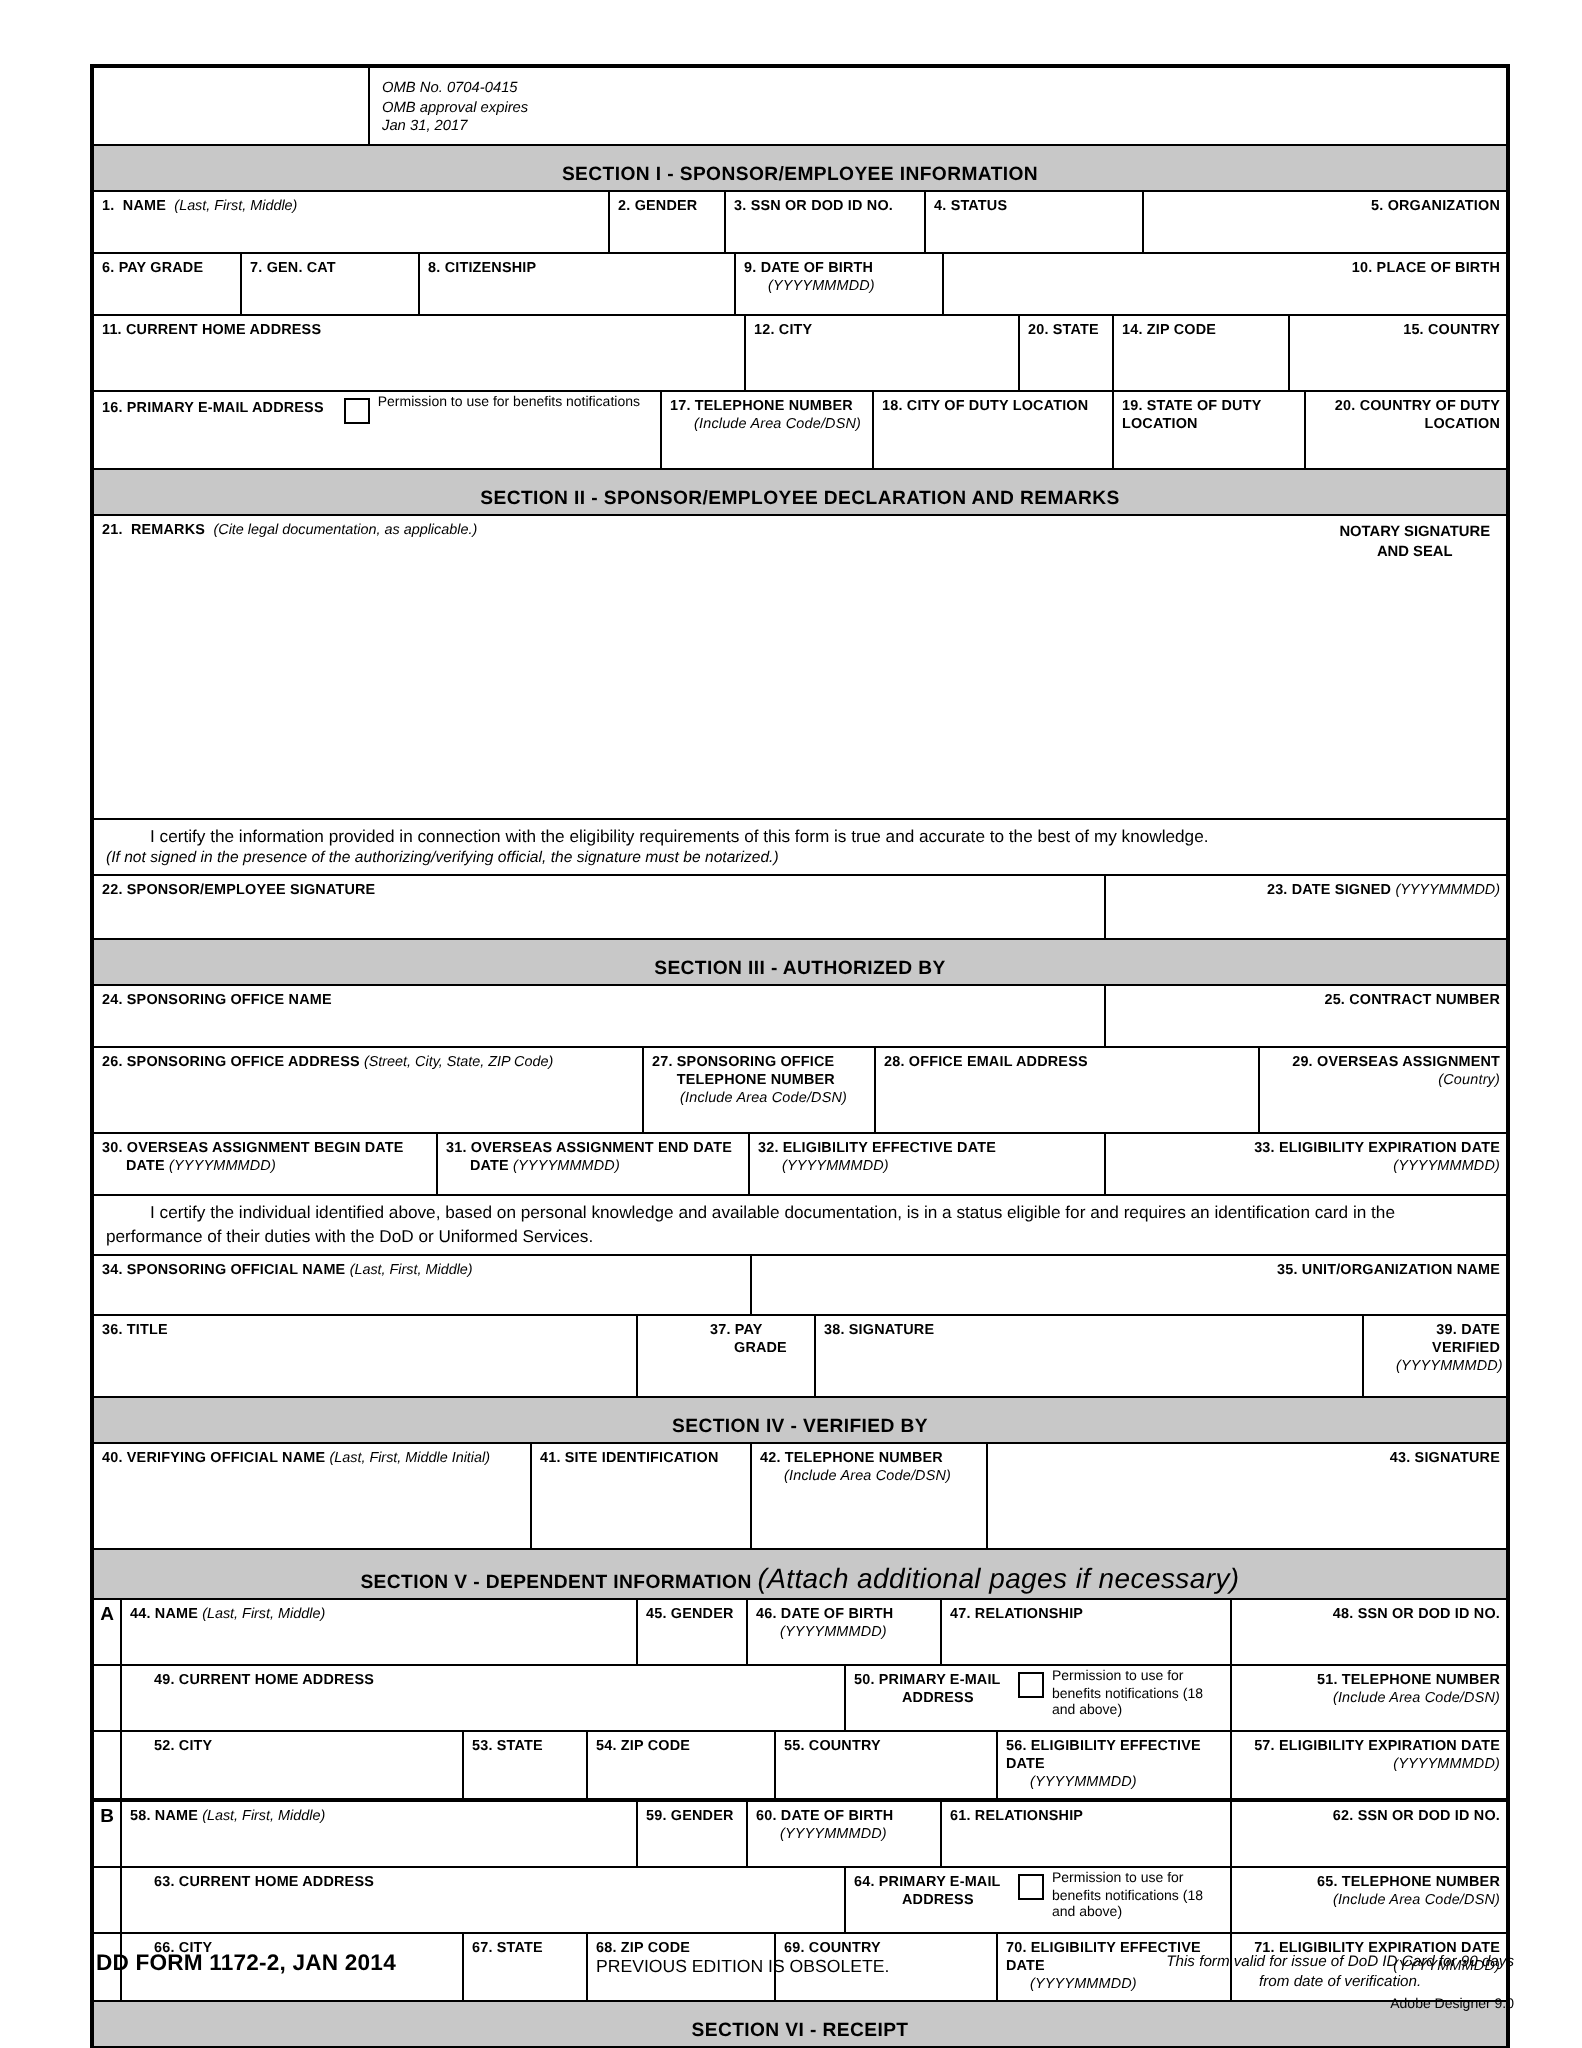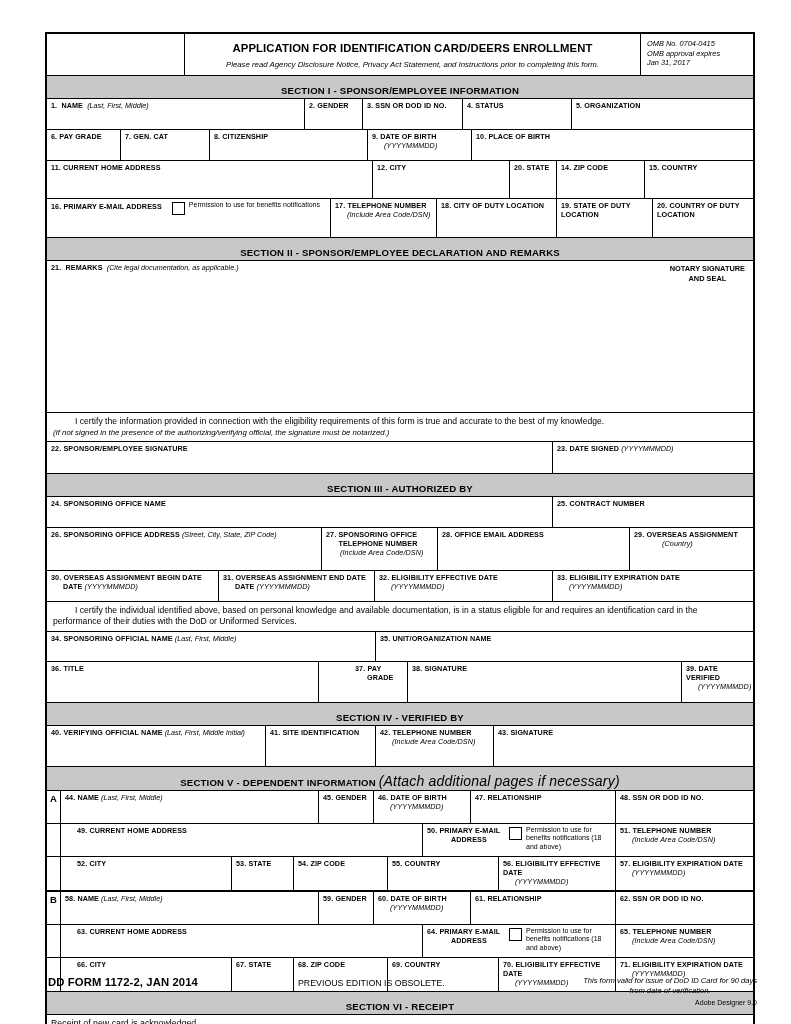--- a/index.html
+++ b/index.html
@@ -21,21 +21,21 @@
 
   .row{display:flex;width:100%;box-sizing:border-box;}
   .cell{
     box-sizing:border-box;
     border-right:1px solid #000;
     border-bottom:1px solid #000;
     padding:2px 3px 0 4px;
     position:relative;
     overflow:hidden;
   }
-  .cell:last-child{border-right:none;}
+  .cell:last-child{border-right:none;text-align:right;}
   .row.nb > .cell{border-bottom:none;}
 
   .lbl{
     font-size:7.2px;
     font-weight:bold;
     line-height:9px;
     letter-spacing:0.1px;
     white-space:nowrap;
   }
   .lbl .it{font-weight:normal;font-style:italic;letter-spacing:0;}
@@ -123,24 +123,20 @@
 </style>
 </head>
 <body>
 
 <div class="page">
 
   <div class="form">
 
     <div class="hdr" style="border-bottom:1px solid #000;">
       <div class="hdr-blank"></div>
-      <div class="hdr-mid">
-        <div class="hdr-title">APPLICATION FOR IDENTIFICATION CARD/DEERS ENROLLMENT</div>
-        <div class="hdr-sub">Please read Agency Disclosure Notice, Privacy Act Statement, and Instructions prior to completing this form.</div>
-      </div>
       <div class="hdr-omb">
         <div>OMB No. 0704-0415</div>
         <div>OMB approval expires</div>
         <div>Jan 31, 2017</div>
       </div>
     </div>
 
     <div class="secbar" style="border-top:none;">SECTION I - SPONSOR/EMPLOYEE INFORMATION</div>
 
     <div class="row">
@@ -305,21 +301,21 @@
         <div class="lbl"><span class="num">38.</span>&nbsp;<span>SIGNATURE</span></div>
       </div>
       <div class="cell" style="flex:1;">
         <div class="lbl2"><span class="num">39.</span>&nbsp;<span>DATE VERIFIED</span><span class="sub" style="padding-left:12px;">(YYYYMMMDD)</span></div>
       </div>
     </div>
 
     <div class="secbar">SECTION IV - VERIFIED BY</div>
 
     <div class="row nb">
-      <div class="cell" style="width:219px;height:40px;">
+      <div class="cell" style="width:219px;height:52px;">
         <div class="lbl"><span class="num">40.</span>&nbsp;<span>VERIFYING OFFICIAL NAME</span>&nbsp;<span class="it">(Last, First, Middle Initial)</span></div>
       </div>
       <div class="cell" style="width:110px;">
         <div class="lbl"><span class="num">41.</span>&nbsp;<span>SITE IDENTIFICATION</span></div>
       </div>
       <div class="cell" style="width:118px;">
         <div class="lbl2"><span class="num">42.</span>&nbsp;<span>TELEPHONE NUMBER</span><span class="sub" style="padding-left:12px;">(Include Area Code/DSN)</span></div>
       </div>
       <div class="cell" style="flex:1;">
         <div class="lbl"><span class="num">43.</span>&nbsp;<span>SIGNATURE</span></div>

